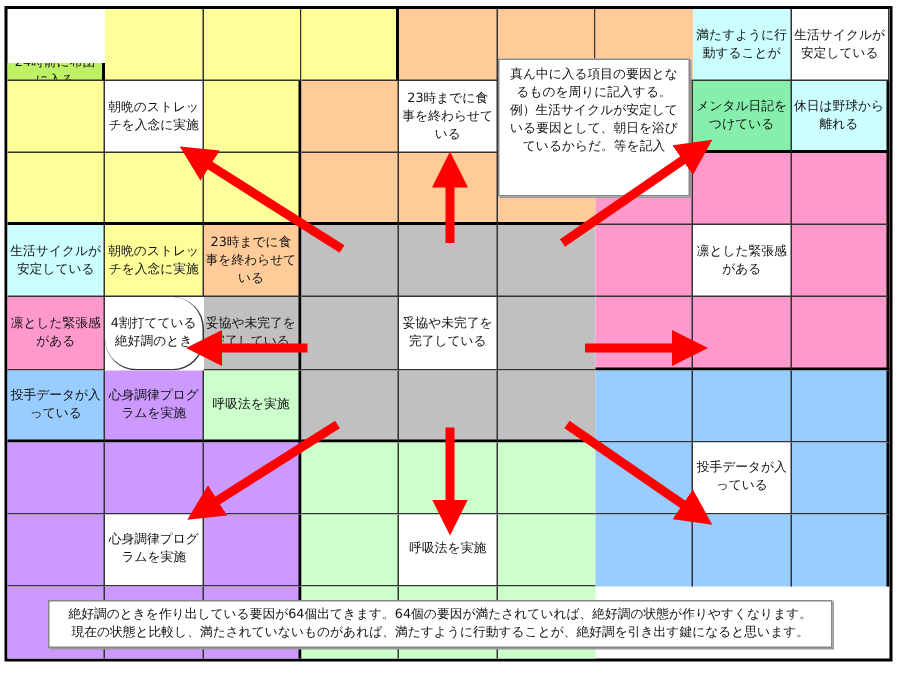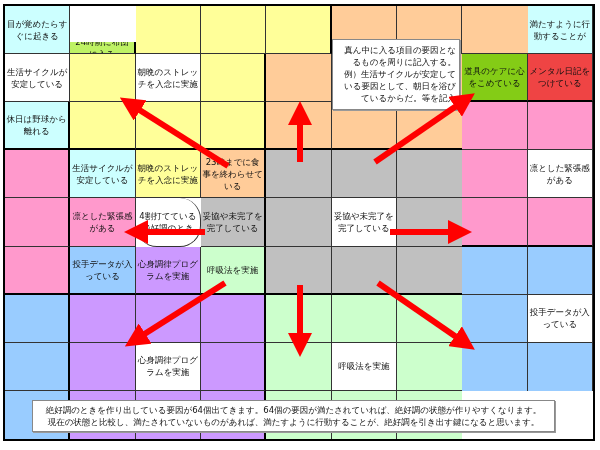--- a/index.html
+++ b/index.html
@@ -12,32 +12,29 @@
   .cell { border-right:1px solid #333; border-bottom:1px solid #333; box-sizing:border-box;
           display:flex; align-items:center; justify-content:center; text-align:center;
           font-size:8.5px; line-height:12px; color:#111; padding:1px; overflow:hidden; }
   .cell.c3, .cell.c6 { border-right:2px solid #000; }
   .cell.r3, .cell.r6 { border-bottom:2px solid #000; }
   .cell.c9 { border-right:none; }
   .cell.r9 { border-bottom:none; }
   .cell.white { background:#ffffff; }
   .note { position:absolute; background:#fff; border:1px solid #888; box-shadow:1px 1px 0 #999;
           font-size:8.5px; line-height:12px; color:#111; box-sizing:border-box; }
-  #note-top { left:332px; top:39px; width:128px; height:71px; padding:4px 3px; text-align:right; }
+  #note-top { left:332px; top:39px; width:128px; height:92px; padding:4px 3px; text-align:center; }
   #note-bottom { left:32px; top:400px; width:523px; height:32px; padding:3px 6px; text-align:center; }
   svg.arrows { position:absolute; left:0; top:0; width:600px; height:450px; pointer-events:none; }
 </style>
 </head>
 <body>
 
 <div id="chart">
   <div class="grid" id="grid">
-      <div class="cell r1 c2" style="background: rgb(204, 255, 255);">
-        <span>目が覚めたらすぐに起きる</span>
-      </div>
       <div class="cell r1 c3" style="background: #bef264; margin-top: 36px;">
         <span>24時前に布団に入る</span>
       </div>
       <div class="cell r1 c4" style="background: rgb(255, 255, 153);">
         <span></span>
       </div>
       <div class="cell r1 c5" style="background: rgb(255, 255, 153);">
         <span></span>
       </div>
       <div class="cell r1 c6" style="background: rgb(255, 255, 153);">
@@ -72,21 +69,21 @@
       </div>
       <div class="cell r2 c8 white" style="background: rgb(255, 255, 255);">
         <span>23時までに食事を終わらせている</span>
       </div>
       <div class="cell r2 c9" style="background: rgb(255, 204, 153);">
         <span></span>
       </div>
       <div class="cell r3 c1" style="background: #84cc16;">
         <span>道具のケアに心をこめている</span>
       </div>
-      <div class="cell r3 c2" style="background: #ef4444;">
+      <div class="cell r3 c2" style="background: #86efac;">
         <span>メンタル日記をつけている</span>
       </div>
       <div class="cell r3 c3" style="background: rgb(204, 255, 255);">
         <span>休日は野球から離れる</span>
       </div>
       <div class="cell r3 c4" style="background: rgb(255, 255, 153);">
         <span></span>
       </div>
       <div class="cell r3 c5" style="background: rgb(255, 255, 153);">
         <span></span>

